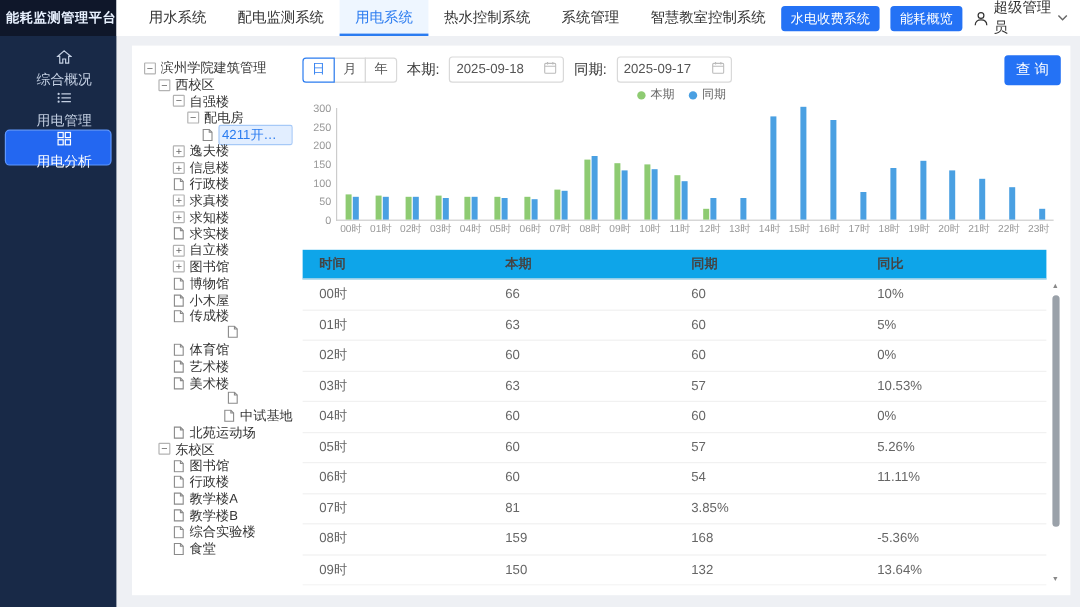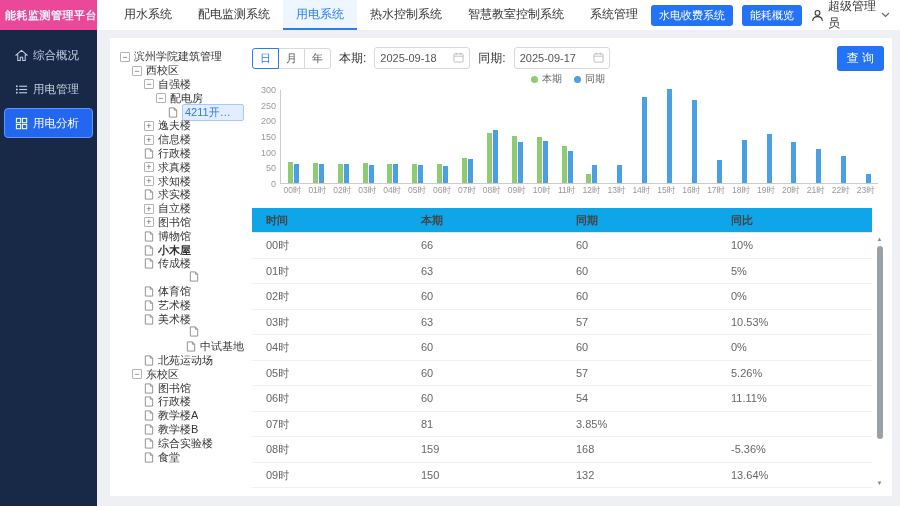--- a/index.html
+++ b/index.html
@@ -1,23 +1,23 @@
 <!DOCTYPE html>
 <html><head>
 <meta charset="utf-8">
 <style>
   * { margin:0; padding:0; box-sizing:border-box; }
   html,body { width:900px; height:506px; overflow:hidden; font-family:"Liberation Sans", sans-serif; }
   .app { display:flex; width:900px; height:506px; background:#eef0f4; }
 
   
   .sidebar { width:97px; background:#182947; flex-shrink:0; display:flex; flex-direction:column; }
-  .brand { height:30px; background:#ec4899; color:#e8f1ff; font-size:11px; font-weight:bold; line-height:30px; padding-left:5px; letter-spacing:.5px; white-space:nowrap; }
+  .brand { height:30px; background:#0f172a; color:#e8f1ff; font-size:11px; font-weight:bold; line-height:30px; padding-left:5px; letter-spacing:.5px; white-space:nowrap; }
   .menu { padding-top:10px; display:flex; flex-direction:column; gap:4px; }
-  .menu-item { height:30px; display:flex; align-items:center; gap:5px; color:#c3cfe2; font-size:11.5px; padding-left:10px; margin:0 4px; border:1px solid transparent; border-radius:4px; cursor:pointer; }
+  .menu-item { height:30px; display:flex; align-items:center; gap:5px; color:#c3cfe2; font-size:11.5px; padding-left:10px; margin:0 4px; border:1px solid transparent; border-radius:4px; cursor:pointer;flex-direction:column; }
   .menu-item .mi-icon { width:13px; height:13px; display:inline-flex; }
   .menu-item .mi-icon svg { width:13px; height:13px; }
   .menu-item.active { background:#2367f1; border-color:#5e97ff; color:#fff; }
 
   
   .main { flex:1; display:flex; flex-direction:column; min-width:0; }
   .topbar { height:30px; background:#fff; display:flex; align-items:center; padding:0 10px 0 14px; flex-shrink:0;justify-content:space-between; }
   .tabs { display:flex; height:30px; }
   .tab { padding:0 13px; font-size:12px; color:#333; line-height:28px; height:30px; border-bottom:2px solid transparent; cursor:pointer; white-space:nowrap; }
   .tab.active { color:#2b7cf0; border-bottom-color:#2b7cf0; background:#eef6ff; }
@@ -120,22 +120,22 @@
   </div>
 
   <div class="main">
 
     <div class="topbar">
       <div class="tabs" id="tabs">
           <div class="tab">用水系统</div>
           <div class="tab">配电监测系统</div>
           <div class="tab active">用电系统</div>
           <div class="tab">热水控制系统</div>
+          <div class="tab">系统管理</div>
           <div class="tab">智慧教室控制系统</div>
-          <div class="tab">系统管理</div>
         </div>
       <div class="topbar-right">
         <span class="pill-btn">水电收费系统</span>
         <span class="pill-btn">能耗概览</span>
         <span class="user">
           <span>
               <svg width="13" height="13" viewBox="0 0 14 14">
                 <circle cx="7" cy="4.2" r="2.6" fill="none" stroke="#333" stroke-width="1.1"></circle>
                 <path d="M1.8 13 C1.8 9.8 4 8.2 7 8.2 C10 8.2 12.2 9.8 12.2 13" fill="none" stroke="#333" stroke-width="1.1"></path>
               </svg>
@@ -222,21 +222,21 @@
           </div>
           <div class="tree-row" style="padding-left: 26px;">
             <span class="tree-doc">
               <svg viewBox="0 0 10 12">
                 <path d="M1 1 H6.5 L9 3.5 V11 H1 Z" fill="none" stroke="#8a8a8a" stroke-width="1"></path>
                 <path d="M6.5 1 V3.5 H9" fill="none" stroke="#8a8a8a" stroke-width="1"></path>
               </svg>
             </span>
             <span class="tree-label">博物馆</span>
           </div>
-          <div class="tree-row" style="padding-left: 26px; font-weight: bold;">
+          <div class="tree-row" style="padding-left: 26px;">
             <span class="tree-doc">
               <svg viewBox="0 0 10 12">
                 <path d="M1 1 H6.5 L9 3.5 V11 H1 Z" fill="none" stroke="#8a8a8a" stroke-width="1"></path>
                 <path d="M6.5 1 V3.5 H9" fill="none" stroke="#8a8a8a" stroke-width="1"></path>
               </svg>
             </span>
             <span class="tree-label">小木屋</span>
           </div>
           <div class="tree-row" style="padding-left: 26px;">
             <span class="tree-doc">

